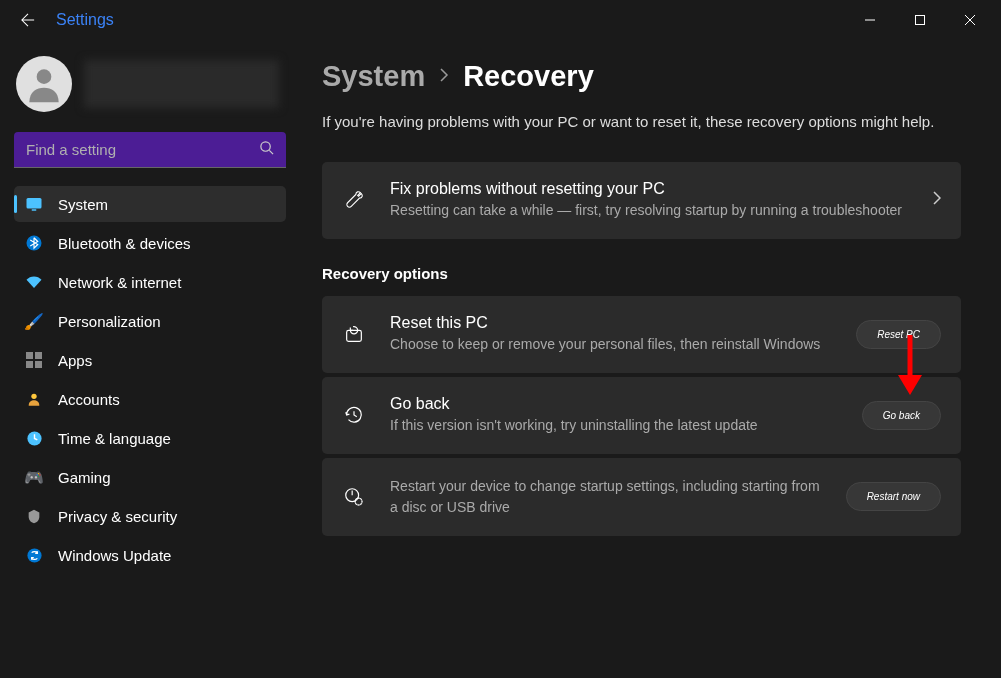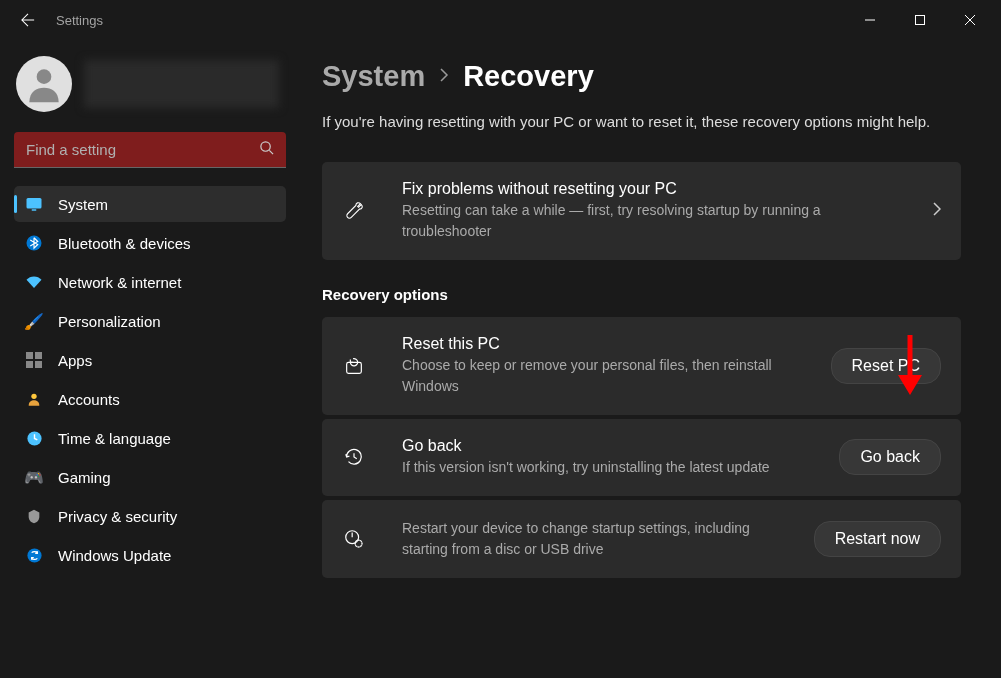--- a/index.html
+++ b/index.html
@@ -26,22 +26,22 @@
       height: 24px;
       display: flex;
       align-items: center;
       justify-content: center;
       cursor: pointer;
       color: #ffffff;
       margin-right: 16px;
       margin-left: 8px;
     }
     .title-text {
-      font-size: 13px;
-      color: #a3a3a3;
+      font-size: 16px;
+      color: #3b82f6;
     }
     .window-controls {
       margin-left: auto;
       display: flex;
       gap: 4px;
     }
     .win-ctrl {
       width: 46px;
       height: 32px;
       display: flex;
@@ -83,21 +83,21 @@
     }
     .profile-blur {
       width: 195px;
       height: 48px;
       background: #2a2a2a;
       filter: blur(4px);
     }
     .search-box {
       display: flex;
       align-items: center;
-      background: #7f1d1d;
+      background: #4c1d95;
       border-bottom: 1px solid #666;
       border-radius: 4px 4px 0 0;
       padding: 8px 12px;
       margin-bottom: 18px;
     }
     .search-input {
       flex: 1;
       background: transparent;
       border: none;
       color: #ccc;
@@ -177,21 +177,21 @@
       color: #dddddd;
       line-height: 1.5;
       margin-bottom: 28px;
     }
     .card {
       background: #2b2b2b;
       border-radius: 5px;
       padding: 18px 20px;
       display: flex;
       align-items: center;
-      gap: 36px;
+      gap: 24px;
       margin-bottom: 4px;
       cursor: pointer;
     }
     .card-icon {
       width: 24px;
       display: flex;
       align-items: center;
       justify-content: center;
       color: #ffffff;
       flex-shrink: 0;
@@ -218,23 +218,24 @@
       font-weight: 600;
       color: #ffffff;
       margin: 26px 0 14px 0;
     }
     .action-btn {
       background: #373737;
       border: 1px solid #444;
       color: #ffffff;
       padding: 8px 20px;
       border-radius: 16px;
-      font-size: 16px;
+      font-size: 10px;
       cursor: pointer;
       flex-shrink: 0;
+      font-style: italic;
     }
     .arrow-annotation {
       position: absolute;
       top: 330px;
       left: 890px;
       pointer-events: none;
     }
   </style>
 </head>
 <body>
@@ -375,21 +376,21 @@
     <div class="breadcrumb">
       <span class="breadcrumb-parent">System</span>
       <span class="breadcrumb-sep">
         <svg width="10" height="14" viewBox="0 0 8 14">
             <path d="M1 1 L7 7 L1 13" fill="none" stroke="#999" stroke-width="1.5"></path>
           </svg>
       </span>
       <span class="breadcrumb-current">Recovery</span>
     </div>
 
-    <p class="page-desc">If you're having resetting with your PC or want to reset it, these recovery options might help.</p>
+    <p class="page-desc">If you're having problems with your PC or want to reset it, these recovery options might help.</p>
 
     <div class="card">
       <div class="card-icon">
         <svg width="22" height="22" viewBox="0 0 24 24">
             <path d="M14 6 C14 3 17 2 19 4 L16 7 L17 8 L20 5 C22 7 21 10 18 10 L9 19 C8 20 6 20 5 19 C4 18 4 16 5 15 L14 6 Z" fill="none" stroke="currentColor" stroke-width="1.2"></path>
           </svg>
       </div>
       <div class="card-body">
         <div class="card-title">Fix problems without resetting your PC</div>
         <div class="card-desc">Resetting can take a while — first, try resolving startup by running a troubleshooter</div>

